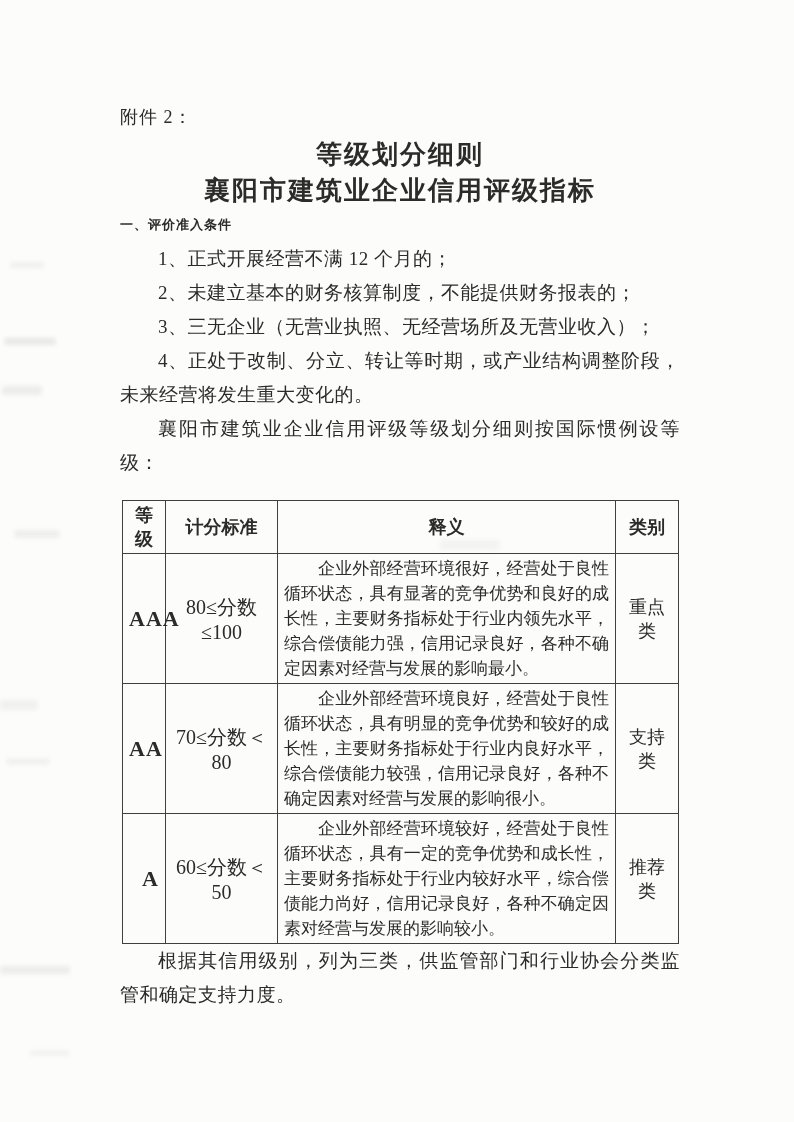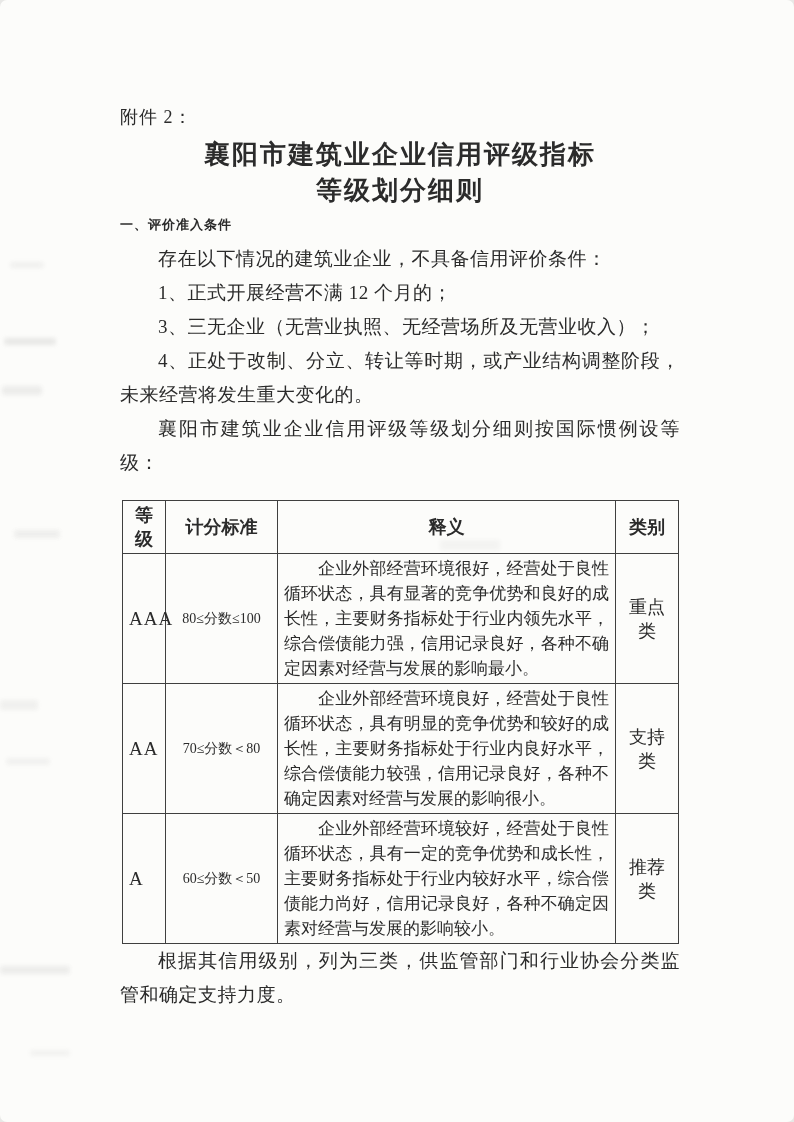--- a/index.html
+++ b/index.html
@@ -4,21 +4,20 @@
 <style>
   html,body{margin:0;padding:0;background:#e8e8e6;}
   .page{
     position:relative;
     width:794px;height:1122px;
     margin:0 auto;
     background:#fcfcfa;
     overflow:hidden;
     color:#2b2b2b;
     font-family:"Liberation Serif","DejaVu Serif",serif;
-    border-radius:7px;
   }
   .content{
     position:absolute;
     left:120px;top:102px;
     width:560px;
   }
   .attach{
     font-size:18px;line-height:30px;
     letter-spacing:1px;
   }
@@ -51,25 +50,25 @@
     border:1px solid #3f3f3f;
     padding:2px 6px;
     vertical-align:middle;
   }
   table.rating th{
     font-weight:bold;font-size:18px;
     height:38px;text-align:center;
     font-family:"Liberation Sans","DejaVu Sans",sans-serif;
   }
   td.grade{
-    text-align:left;font-weight:normal;
-    font-size:19px;letter-spacing:1px;
+    text-align:right;font-weight:bold;
+    font-size:22px;letter-spacing:1px;
   }
   td.score{
-    text-align:center;font-size:14px;
+    text-align:center;font-size:20px;
     padding:2px 2px;
   }
   td.def{
     height:123px;
   }
   td.def div{
     font-size:17px;line-height:25px;
     text-indent:2em;text-align:justify;
   }
   td.cat{
@@ -99,29 +98,29 @@
   <div class="smudge" style="left:6px;top:758px;width:44px;height:7px;opacity:.55;"></div>
   <div class="smudge" style="left:0px;top:966px;width:70px;height:8px;opacity:.8;"></div>
   <div class="smudge" style="left:30px;top:1050px;width:40px;height:6px;opacity:.5;"></div>
   <div class="smudge" style="left:440px;top:540px;width:60px;height:10px;opacity:.45;"></div>
 
   <div class="content">
 
     <div class="attach">附件 2：</div>
 
     <div class="title">
+      <div>等级划分细则</div>
       <div>襄阳市建筑业企业信用评级指标</div>
-      <div>等级划分细则</div>
     </div>
 
     <div class="hsec">一、评价准入条件</div>
 
-    <p class="body">存在以下情况的建筑业企业，不具备信用评价条件：</p>
 
     <p class="body">1、正式开展经营不满 12 个月的；</p>
+    <p class="body">2、未建立基本的财务核算制度，不能提供财务报表的；</p>
     <p class="body">3、三无企业（无营业执照、无经营场所及无营业收入）；</p>
     <p class="body">4、正处于改制、分立、转让等时期，或产业结构调整阶段，未来经营将发生重大变化的。</p>
 
 
     <p class="body">襄阳市建筑业企业信用评级等级划分细则按国际惯例设等级：</p>
 
     <table class="rating">
       <colgroup>
         <col style="width:43px">
         <col style="width:112px">

